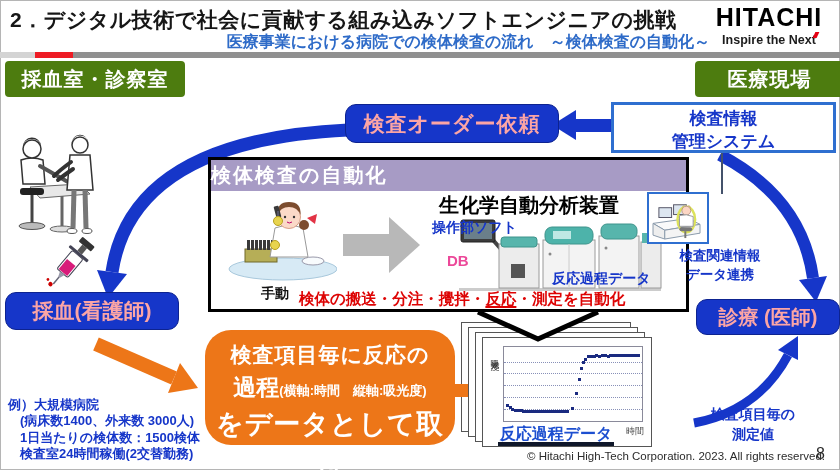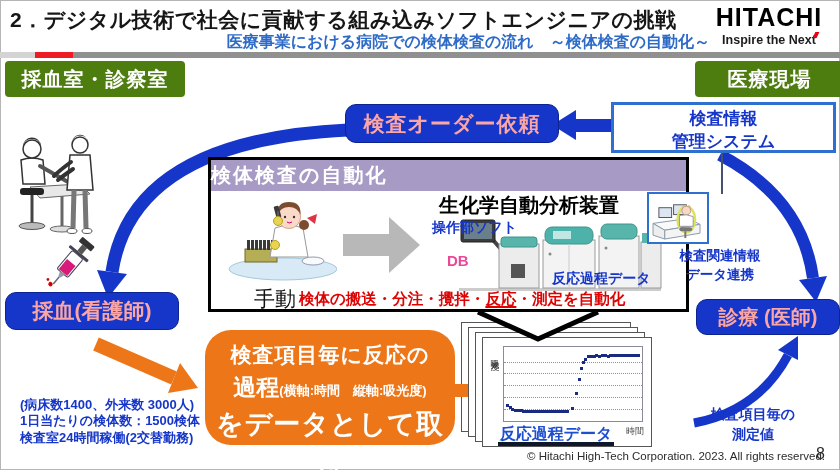--- a/index.html
+++ b/index.html
@@ -28,21 +28,21 @@
   .order-box{left:345px;top:104px;width:212px;height:37px;font-size:21px;letter-spacing:1px;z-index:3;}
   .info-box{left:611px;top:102px;width:225px;height:51px;background:#fff;border:3px solid #2f6fd0;color:#1636c9;
             font-size:17px;font-weight:800;text-align:center;line-height:1.35;padding-top:3px;box-sizing:border-box;z-index:3;}
   .blood-box{left:5px;top:292px;width:172px;height:36px;font-size:21px;z-index:3;}
   .diag-box{left:696px;top:299px;width:142px;height:34px;font-size:20px;z-index:3;}
   
   .auto-box{left:208px;top:157px;width:481px;height:155px;border:3px solid #000;background:#fff;box-sizing:border-box;z-index:2;}
   .auto-header{height:31px;background:#a79bc5;color:#fff;font-size:20px;font-weight:800;text-align:left;line-height:31px;letter-spacing:2px;}
   .auto-body{position:relative;height:118px;}
   .tech-illust{left:14px;top:2px;width:112px;height:92px;}
-  .manual{left:8px;top:94px;width:112px;text-align:center;font-size:21px;font-weight:400;color:#111;}
+  .manual{left:8px;top:94px;width:112px;text-align:center;font-size:14px;font-weight:700;color:#111;}
   .gray-arrow{left:132px;top:24px;width:78px;height:60px;}
   .analyzer-title{left:228px;top:1px;font-size:20px;font-weight:800;color:#000;white-space:nowrap;}
   .op-soft{left:221px;top:28px;font-size:14px;font-weight:700;color:#1636c9;white-space:nowrap;z-index:4;}
   .db-label{left:236px;top:61px;font-size:15px;font-weight:800;color:#ec4899;z-index:4;}
   .analyzer-illust{left:244px;top:23px;width:210px;height:80px;}
   .ctrl-soft{left:341px;top:79px;font-size:14px;font-weight:700;color:#1636c9;white-space:nowrap;z-index:4;}
   .auto-caption{left:88px;top:98px;font-size:15.5px;font-weight:800;color:#dd0404;white-space:nowrap;z-index:4;}
   .auto-caption .u{text-decoration:underline;text-decoration-thickness:2px;text-underline-offset:2px;}
   
   .operator-box{left:647px;top:192px;width:62px;height:52px;border:2.5px solid #2f6fd0;background:#fff;box-sizing:border-box;z-index:6;}
@@ -247,20 +247,21 @@
     <rect x="0" y="12" width="30" height="13" fill="#ed7618"></rect>
     <polygon points="30,3 30,33 52,18" fill="#ed7618"></polygon>
   </svg>
   <div class="abs orange-box">
     <div class="ob-l1">検査項目毎に反応の</div>
     <div class="ob-l2"><span class="big">過程</span><span class="small">(横軸:時間　縦軸:吸光度)</span></div>
     <div class="ob-l3">をデータとして取得</div>
   </div>
 
   <div class="abs example-note">
+    <span>例）大規模病院</span>
     <span class="ind">(病床数1400、外来数 3000人)</span>
     <span class="ind">1日当たりの検体数：1500検体</span>
     <span class="ind">検査室24時間稼働(2交替勤務)</span>
   </div>
 
   <div class="abs card" style="left:461px;top:322px;z-index:1;"></div>
   <div class="abs card" style="left:468px;top:327px;z-index:2;"></div>
   <div class="abs card" style="left:475px;top:332px;z-index:3;"></div>
   <div class="abs card card-front">
     <div class="ylab">吸光度</div>

